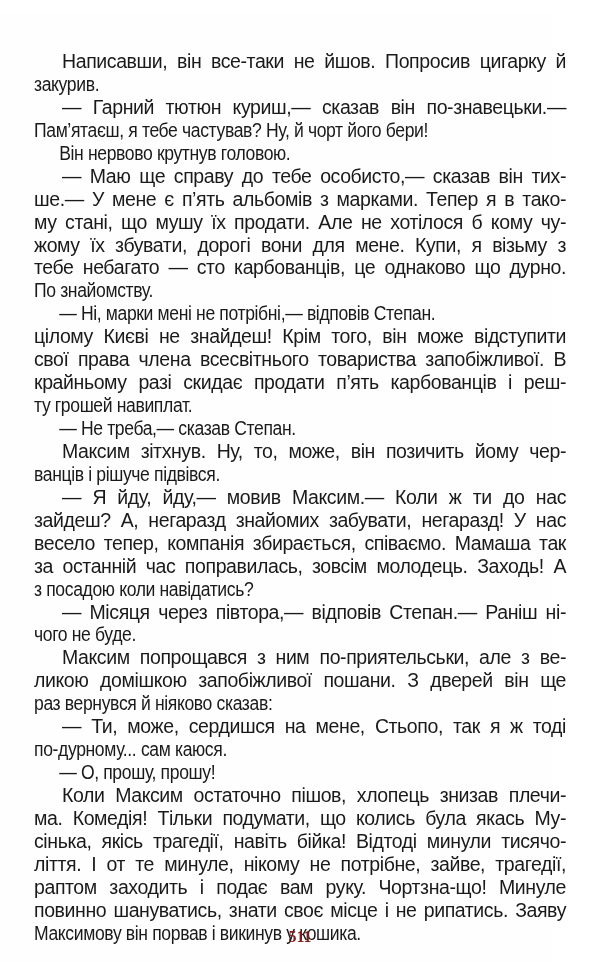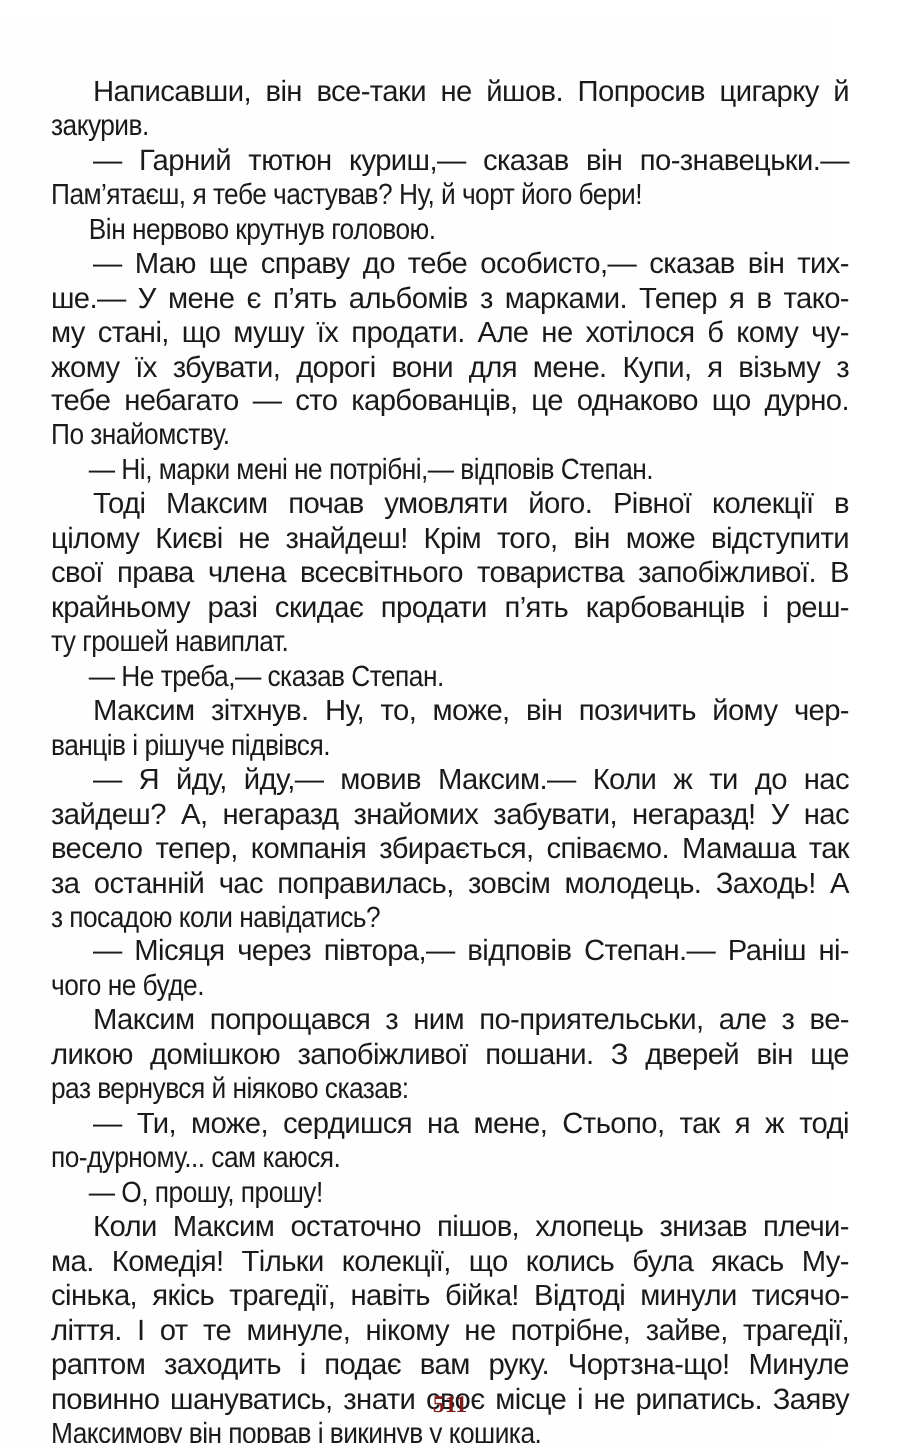--- a/index.html
+++ b/index.html
@@ -79,21 +79,20 @@
       <div class="line indent"><span class="inner">— Гарний тютюн куриш,— сказав він по-знавецьки.—</span></div>
       <div class="line last" style="transform: scaleX(0.9);"><span class="inner" style="width: 111.111%;">Пам’ятаєш, я тебе частував? Ну, й чорт його бери!</span></div>
       <div class="line indent last" style="transform: scaleX(0.9);"><span class="inner" style="width: 111.111%;">Він нервово крутнув головою.</span></div>
       <div class="line indent"><span class="inner">— Маю ще справу до тебе особисто,— сказав він тих-</span></div>
       <div class="line"><span class="inner">ше.— У мене є п’ять альбомів з марками. Тепер я в тако-</span></div>
       <div class="line"><span class="inner">му стані, що мушу їх продати. Але не хотілося б кому чу-</span></div>
       <div class="line"><span class="inner">жому їх збувати, дорогі вони для мене. Купи, я візьму з</span></div>
       <div class="line"><span class="inner">тебе небагато — сто карбованців, це однаково що дурно.</span></div>
       <div class="line last" style="transform: scaleX(0.9);"><span class="inner" style="width: 111.111%;">По знайомству.</span></div>
       <div class="line indent last" style="transform: scaleX(0.9);"><span class="inner" style="width: 111.111%;">— Ні, марки мені не потрібні,— відповів Степан.</span></div>
-      <div class="line indent"><span class="inner">Тоді Максим почав умовляти його. Рівної колекції в</span></div>
       <div class="line"><span class="inner">цілому Києві не знайдеш! Крім того, він може відступити</span></div>
       <div class="line"><span class="inner">свої права члена всесвітнього товариства запобіжливої. В</span></div>
       <div class="line"><span class="inner">крайньому разі скидає продати п’ять карбованців і реш-</span></div>
       <div class="line last" style="transform: scaleX(0.9);"><span class="inner" style="width: 111.111%;">ту грошей навиплат.</span></div>
       <div class="line indent last" style="transform: scaleX(0.9);"><span class="inner" style="width: 111.111%;">— Не треба,— сказав Степан.</span></div>
       <div class="line indent"><span class="inner">Максим зітхнув. Ну, то, може, він позичить йому чер-</span></div>
       <div class="line last" style="transform: scaleX(0.9);"><span class="inner" style="width: 111.111%;">ванців і рішуче підвівся.</span></div>
       <div class="line indent"><span class="inner">— Я йду, йду,— мовив Максим.— Коли ж ти до нас</span></div>
       <div class="line"><span class="inner">зайдеш? А, негаразд знайомих забувати, негаразд! У нас</span></div>
       <div class="line"><span class="inner">весело тепер, компанія збирається, співаємо. Мамаша так</span></div>
@@ -101,21 +100,21 @@
       <div class="line last" style="transform: scaleX(0.9);"><span class="inner" style="width: 111.111%;">з посадою коли навідатись?</span></div>
       <div class="line indent"><span class="inner">— Місяця через півтора,— відповів Степан.— Раніш ні-</span></div>
       <div class="line last" style="transform: scaleX(0.9);"><span class="inner" style="width: 111.111%;">чого не буде.</span></div>
       <div class="line indent"><span class="inner">Максим попрощався з ним по-приятельськи, але з ве-</span></div>
       <div class="line"><span class="inner">ликою домішкою запобіжливої пошани. З дверей він ще</span></div>
       <div class="line last" style="transform: scaleX(0.9);"><span class="inner" style="width: 111.111%;">раз вернувся й ніяково сказав:</span></div>
       <div class="line indent"><span class="inner">— Ти, може, сердишся на мене, Стьопо, так я ж тоді</span></div>
       <div class="line last" style="transform: scaleX(0.9);"><span class="inner" style="width: 111.111%;">по-дурному... сам каюся.</span></div>
       <div class="line indent last" style="transform: scaleX(0.9);"><span class="inner" style="width: 111.111%;">— О, прошу, прошу!</span></div>
       <div class="line indent"><span class="inner">Коли Максим остаточно пішов, хлопець знизав плечи-</span></div>
-      <div class="line"><span class="inner">ма. Комедія! Тільки колекції, що колись була якась Му-</span></div>
+      <div class="line"><span class="inner">ма. Комедія! Тільки подумати, що колись була якась Му-</span></div>
       <div class="line"><span class="inner">сінька, якісь трагедії, навіть бійка! Відтоді минули тисячо-</span></div>
       <div class="line"><span class="inner">ліття. І от те минуле, нікому не потрібне, зайве, трагедії,</span></div>
       <div class="line"><span class="inner">раптом заходить і подає вам руку. Чортзна-що! Минуле</span></div>
       <div class="line"><span class="inner">повинно шануватись, знати своє місце і не рипатись. Заяву</span></div>
       <div class="line last" style="transform: scaleX(0.9);"><span class="inner" style="width: 111.111%;">Максимову він порвав і викинув у кошика.</span></div>
     </div>
   <div class="page-number">511</div>
 </div>
 
 </body></html>

